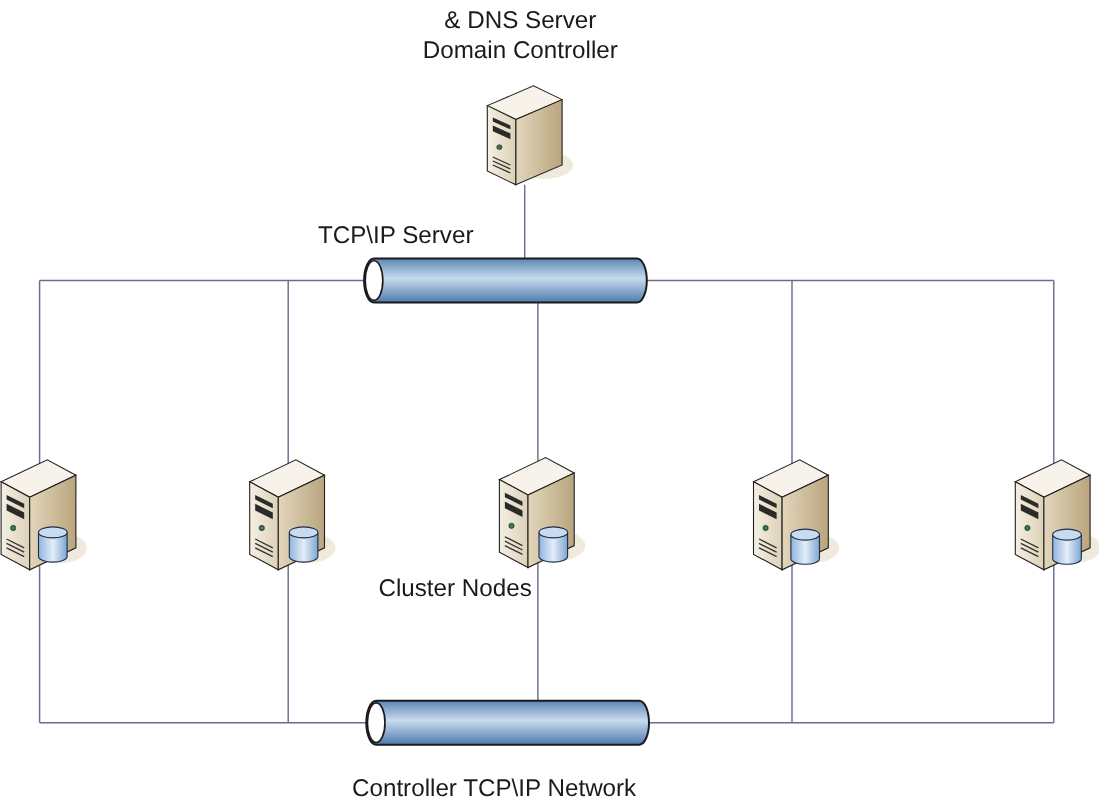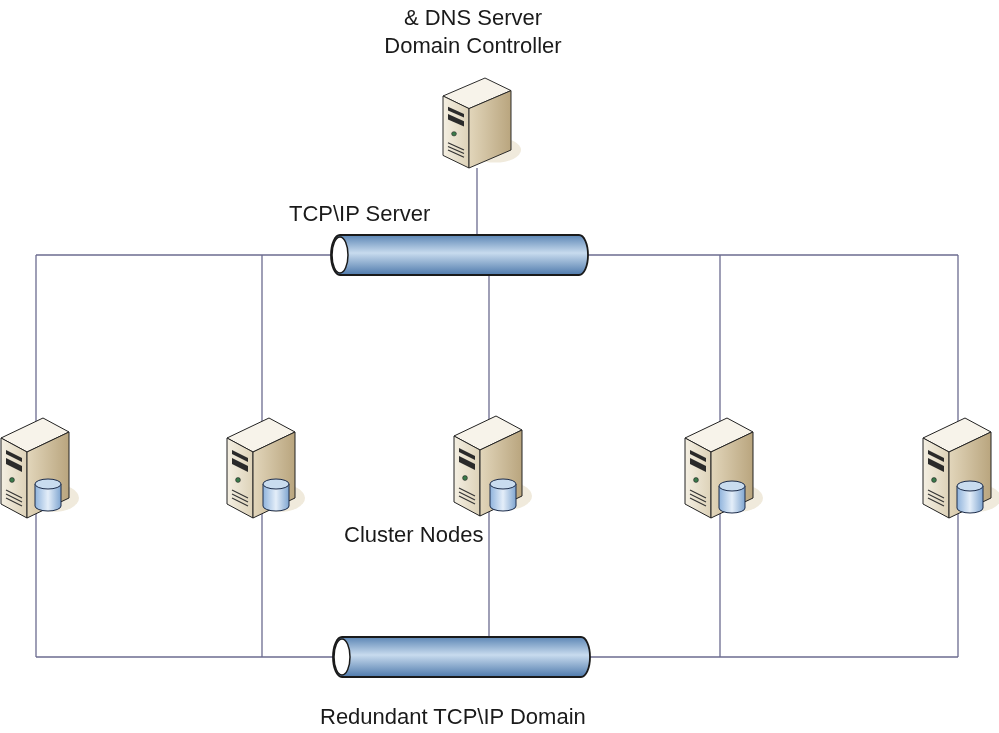--- a/index.html
+++ b/index.html
@@ -107,13 +107,13 @@
     <use href="#disk-glyph" x="34" y="62"></use>
   </g>
 </svg>
 
 <div id="dc-label" class="lbl">
   <span>&amp; DNS Server</span>
   <span>Domain Controller</span>
 </div>
 <div id="tcp-label" class="lbl">TCP\IP Server</div>
 <div id="cluster-label" class="lbl">Cluster Nodes</div>
-<div id="redundant-label" class="lbl">Redundant TCP\IP Domain</div>
+<div id="redundant-label" class="lbl">Controller TCP\IP Network</div>
 
 </body></html>

